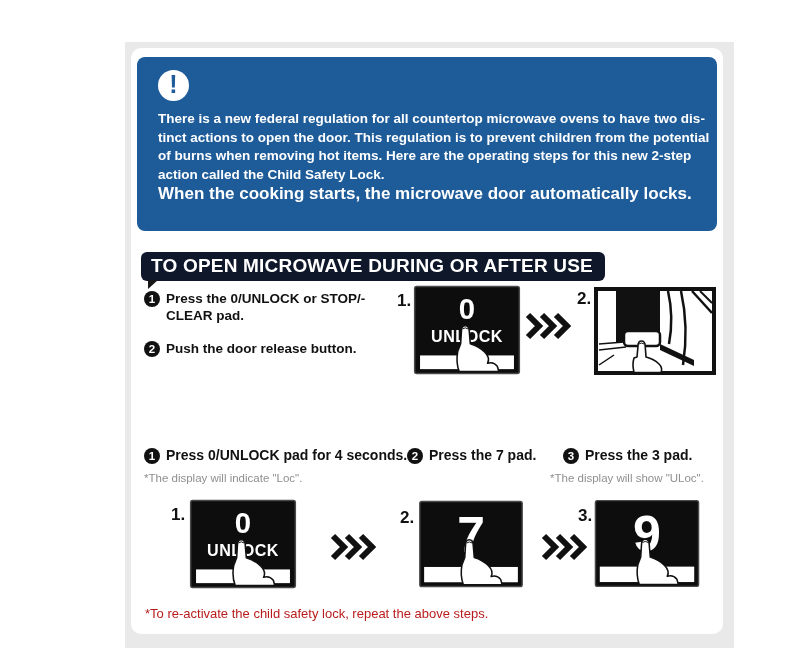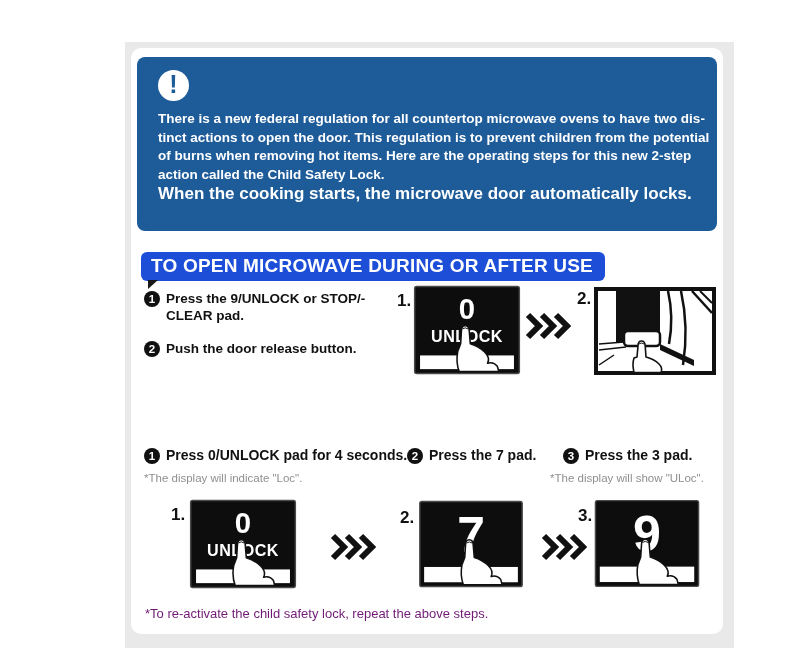--- a/index.html
+++ b/index.html
@@ -11,21 +11,21 @@
   
   .blue-box{position:absolute;left:6px;top:9px;width:580px;height:174px;background:#1d5b99;border-radius:8px;color:#ffffff;}
   .attn-row{display:flex;align-items:center;gap:12px;padding:13px 16px 0 21px;}
   .attn-icon{width:31px;height:31px;border-radius:50%;background:#ffffff;display:flex;align-items:center;justify-content:center;flex:0 0 auto;}
   .attn-icon .bang{color:#1d5b99;font-weight:900;font-size:25px;line-height:1;transform:translateY(-1px);}
   .attn-title{font-size:24px;font-weight:bold;letter-spacing:0.6px;white-space:nowrap;}
   .blue-body{padding:0 7px 0 21px;margin-top:9px;font-size:13.5px;font-weight:bold;line-height:18.5px;white-space:pre-line;}
   .blue-note{padding:0 16px 0 21px;font-size:17px;font-weight:bold;}
 
   
-  .banner{position:absolute;display:inline-block;background:#1d4ed8;color:#ffffff;font-size:19px;font-weight:bold;
+  .banner{position:absolute;display:inline-block;background:#0f172a;color:#ffffff;font-size:19px;font-weight:bold;
           letter-spacing:0.2px;padding:3px 12px 4px 10px;border-radius:6px;white-space:nowrap;}
   .banner::after{content:"";position:absolute;left:7px;bottom:-8px;width:0;height:0;
                  border-top:9px solid #171717;border-right:10px solid transparent;}
   .banner1{left:10px;top:204px;}
   .banner2{left:10px;top:361px;}
 
   
   .cnum{display:inline-flex;width:16px;height:16px;border-radius:50%;background:#111;color:#fff;
         font-size:11.5px;font-weight:bold;align-items:center;justify-content:center;flex:0 0 auto;margin-top:1px;}
   .step{display:flex;gap:6px;font-size:13.5px;font-weight:bold;color:#111;line-height:17px;}
@@ -44,21 +44,21 @@
   .pad-bg{fill:#0d0d0d;stroke:#4a4a4a;stroke-width:1.5;}
   .pad-num{fill:#ffffff;font-size:30px;font-weight:bold;text-anchor:middle;}
   .pad-num-big{fill:#ffffff;font-size:52px;font-weight:bold;text-anchor:middle;}
   .pad-sub{fill:#ffffff;font-size:16.5px;font-weight:bold;text-anchor:middle;letter-spacing:0.5px;}
   .pad-bar{fill:#ffffff;}
   .finger{fill:#ffffff;stroke:#111;stroke-width:1.6;stroke-linejoin:round;}
   .nail{fill:none;stroke:#111;stroke-width:1;}
   .chev{stroke:#111;stroke-width:6;fill:none;stroke-linejoin:miter;}
   .ln{stroke:#111;fill:none;}
 
-  .footer-note{position:absolute;left:14px;top:558px;font-size:13px;color:#701a75;}
+  .footer-note{position:absolute;left:14px;top:558px;font-size:13px;color:#b91c1c;}
 </style>
 </head>
 <body>
 
 <div class="stage">
   <div class="panel">
     <div class="card">
 
       <div class="blue-box">
         <div class="attn-row">
@@ -71,21 +71,21 @@
 of burns when removing hot items. Here are the operating steps for this new 2-step
 action called the Child Safety Lock.</div>
         <div class="blue-note">When the cooking starts, the microwave door automatically locks.</div>
       </div>
 
       <div class="banner banner1">TO OPEN MICROWAVE DURING OR AFTER USE</div>
 
       <div class="steps1">
         <div class="step">
           <span class="cnum">1</span>
-          <span class="stext">Press the 9/UNLOCK or STOP/-
+          <span class="stext">Press the 0/UNLOCK or STOP/-
 CLEAR pad.</span>
         </div>
         <div class="step">
           <span class="cnum">2</span>
           <span class="stext">Push the door release button.</span>
         </div>
       </div>
 
       <div class="seq-label" style="left:266px;top:243px;">1.</div>
 

